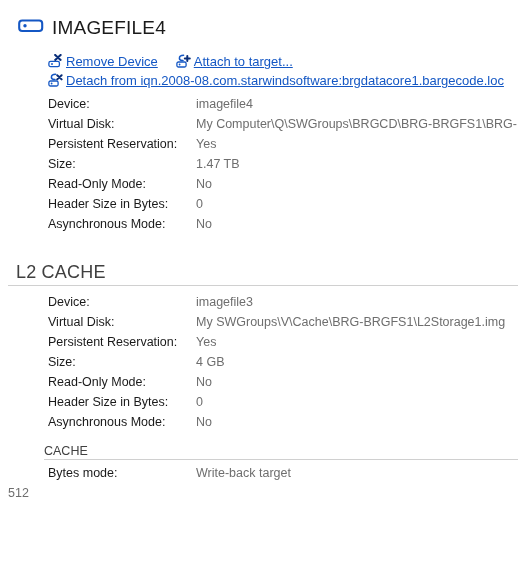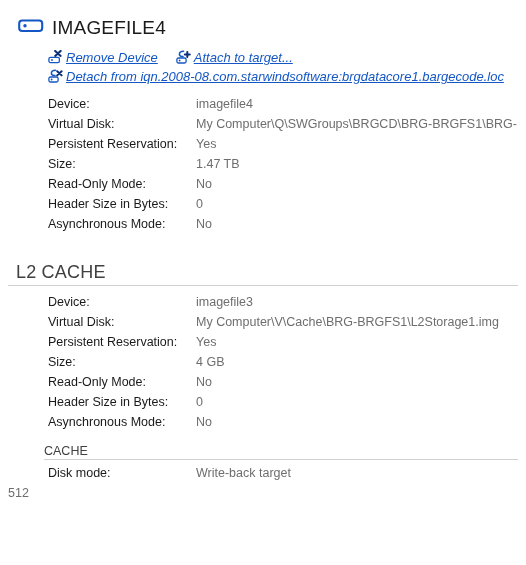--- a/index.html
+++ b/index.html
@@ -48,25 +48,24 @@
     white-space: nowrap;
   }
 
   
   .actions {
     padding-left: 40px;
     padding-top: 8px;
   }
   .action-line {
     display: flex;
-    align-items: flex-start;
+    align-items: flex-end;
     height: 19px;
     white-space: nowrap;
     overflow: hidden;
-    font-style: italic;
   }
   .action-link {
     display: inline-flex;
     align-items: center;
     margin-right: 18px;
     cursor: pointer;
     white-space: nowrap;
   }
   .action-link:last-child { margin-right: 0; }
   .action-icon {
@@ -232,21 +231,21 @@
     <div class="section-head">L2 CACHE</div>
     <div class="section-rule"></div>
 
     <div class="props">
       <div class="prop-row">
         <span class="prop-label">Device:</span>
         <span class="prop-value">imagefile3</span>
       </div>
       <div class="prop-row">
         <span class="prop-label">Virtual Disk:</span>
-        <span class="prop-value">My Computer\V\Cache\BRG-BRGFS1\L2Storage1.img</span>
+        <span class="prop-value">My SWGroups\V\Cache\BRG-BRGFS1\L2Storage1.img</span>
       </div>
       <div class="prop-row">
         <span class="prop-label">Persistent Reservation:</span>
         <span class="prop-value">Yes</span>
       </div>
       <div class="prop-row">
         <span class="prop-label">Size:</span>
         <span class="prop-value">4 GB</span>
       </div>
       <div class="prop-row">
@@ -263,21 +262,21 @@
       </div>
     </div>
 
     <div class="spacer-12"></div>
 
     <div>
       <div class="sub-head">CACHE</div>
       <div class="sub-rule"></div>
       <div class="props" style="padding-top:3px;">
         <div class="prop-row">
-          <span class="prop-label">Disk mode:</span>
+          <span class="prop-label">Bytes mode:</span>
           <span class="prop-value">Write-back target</span>
         </div>
         <div class="prop-row">
           <span class="prop-value">512</span>
         </div>
       </div>
     </div>
   </div>
 
 </div>

